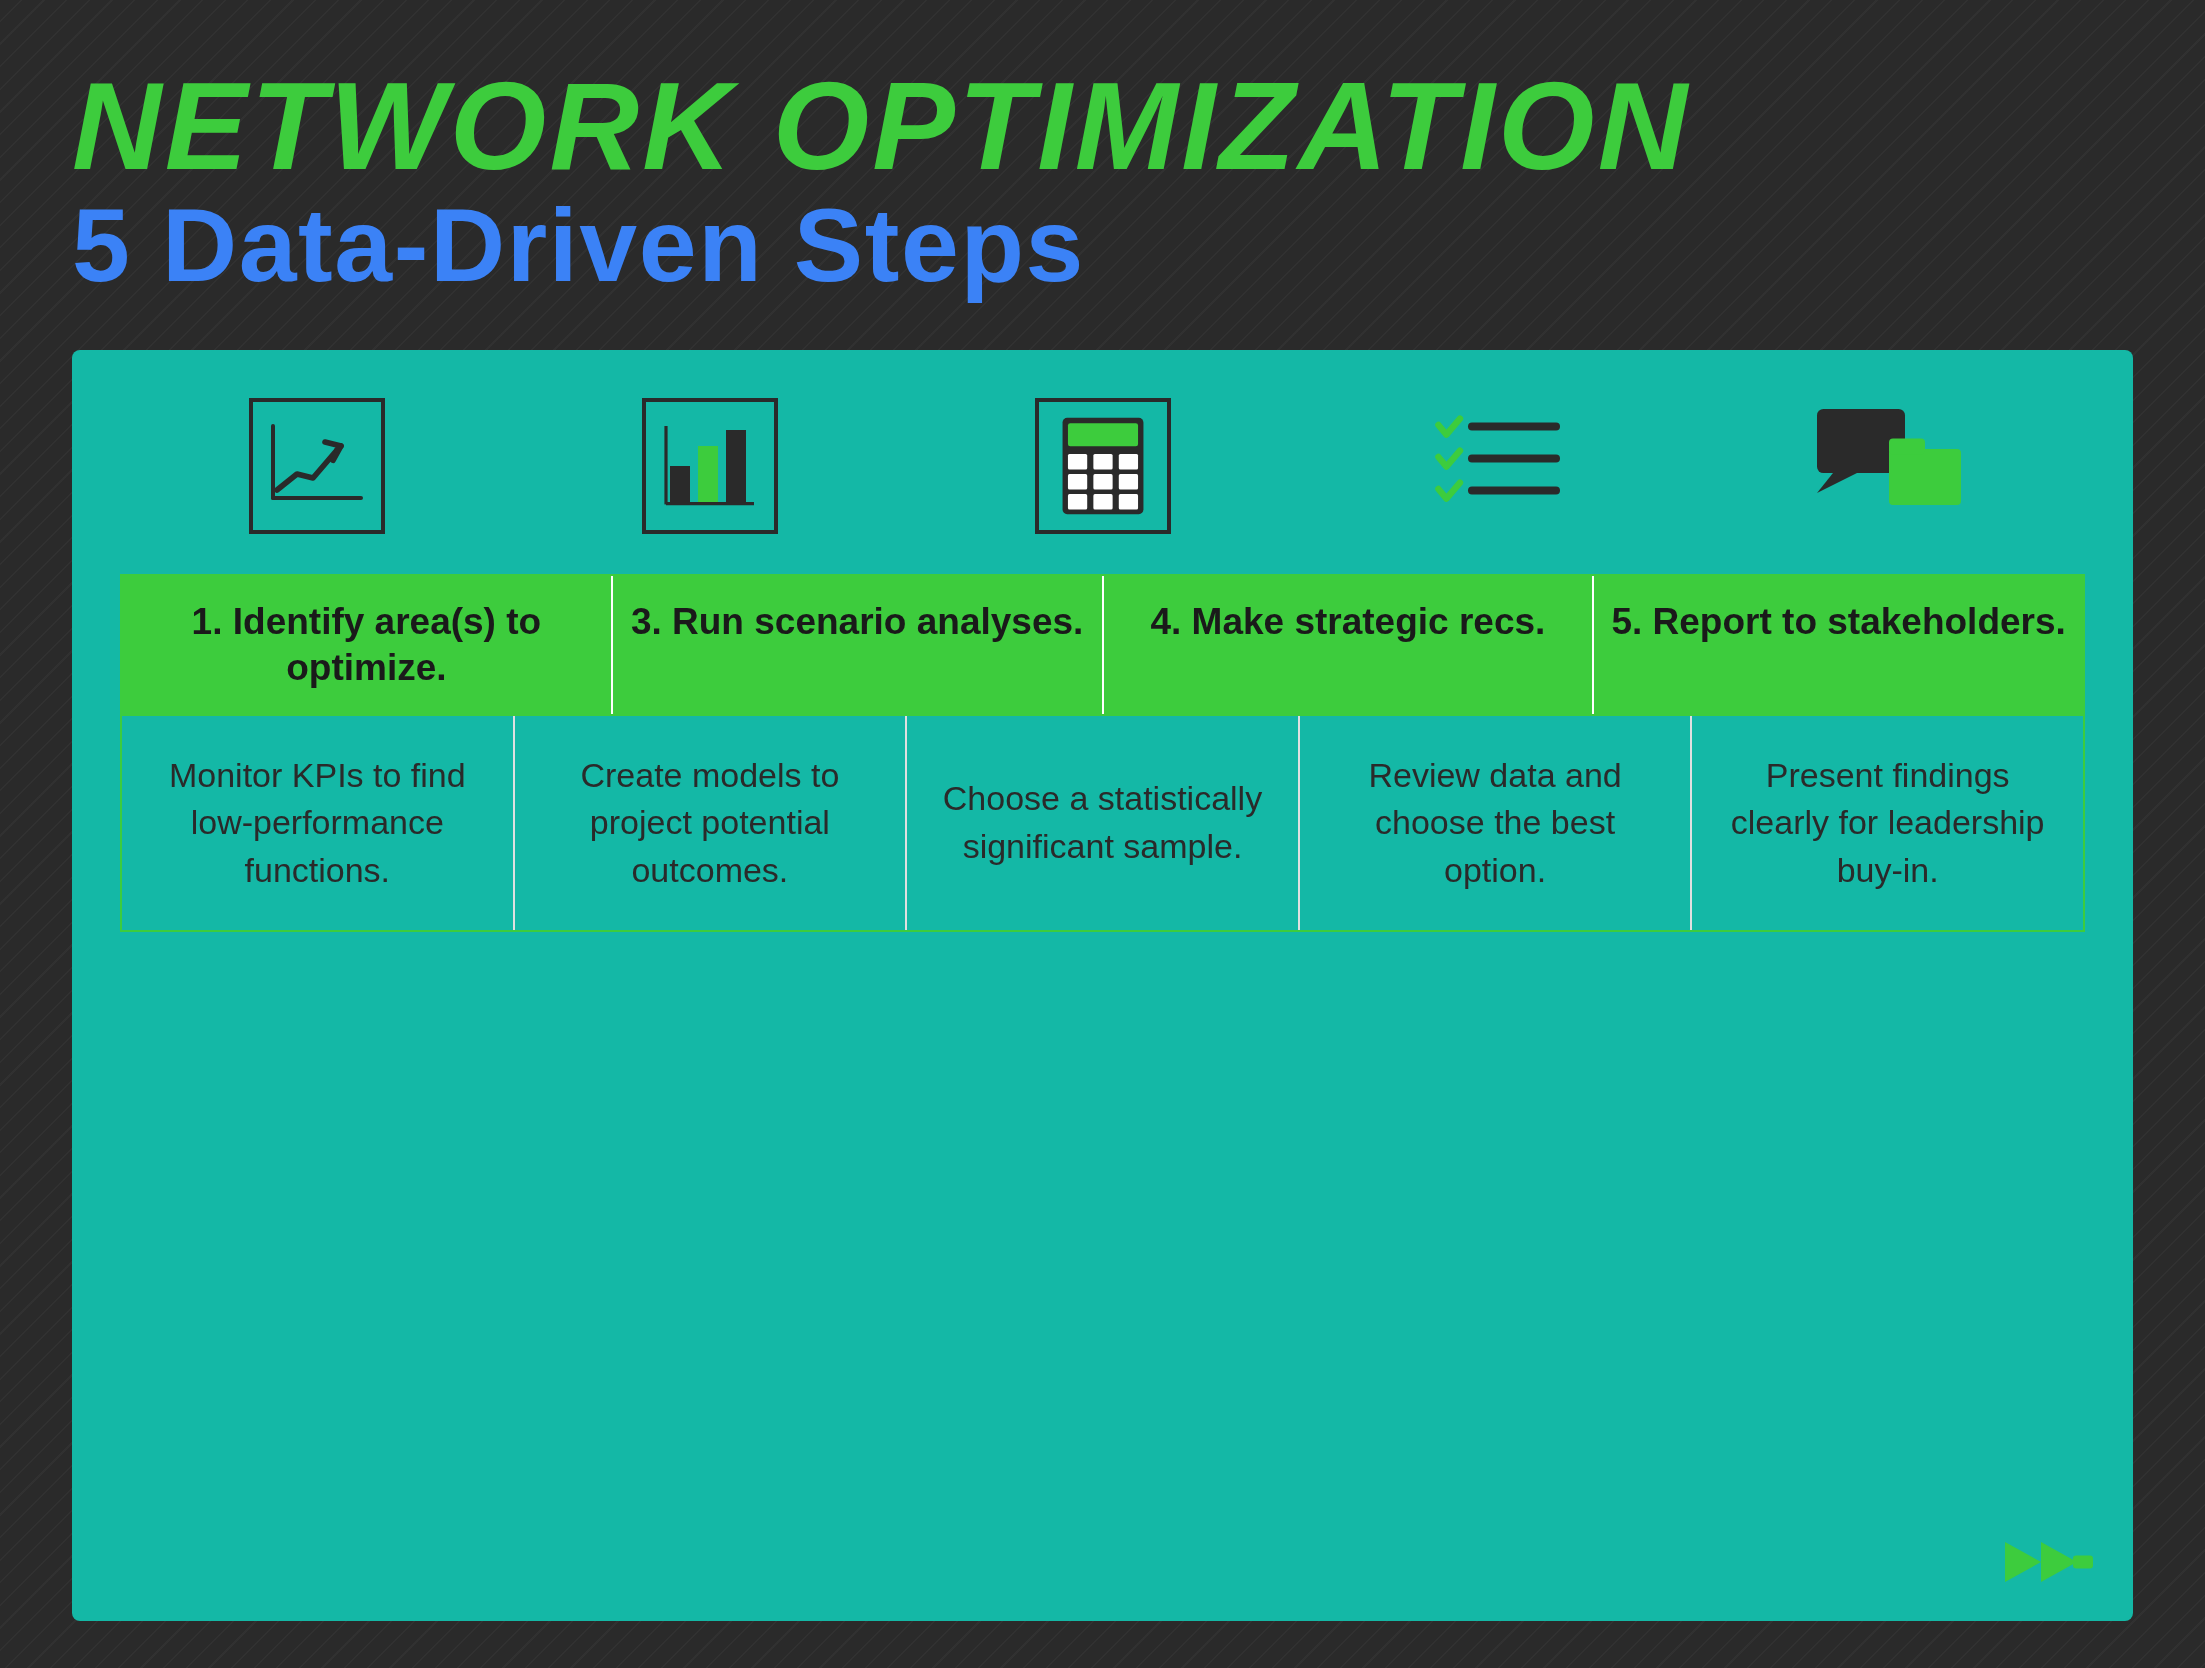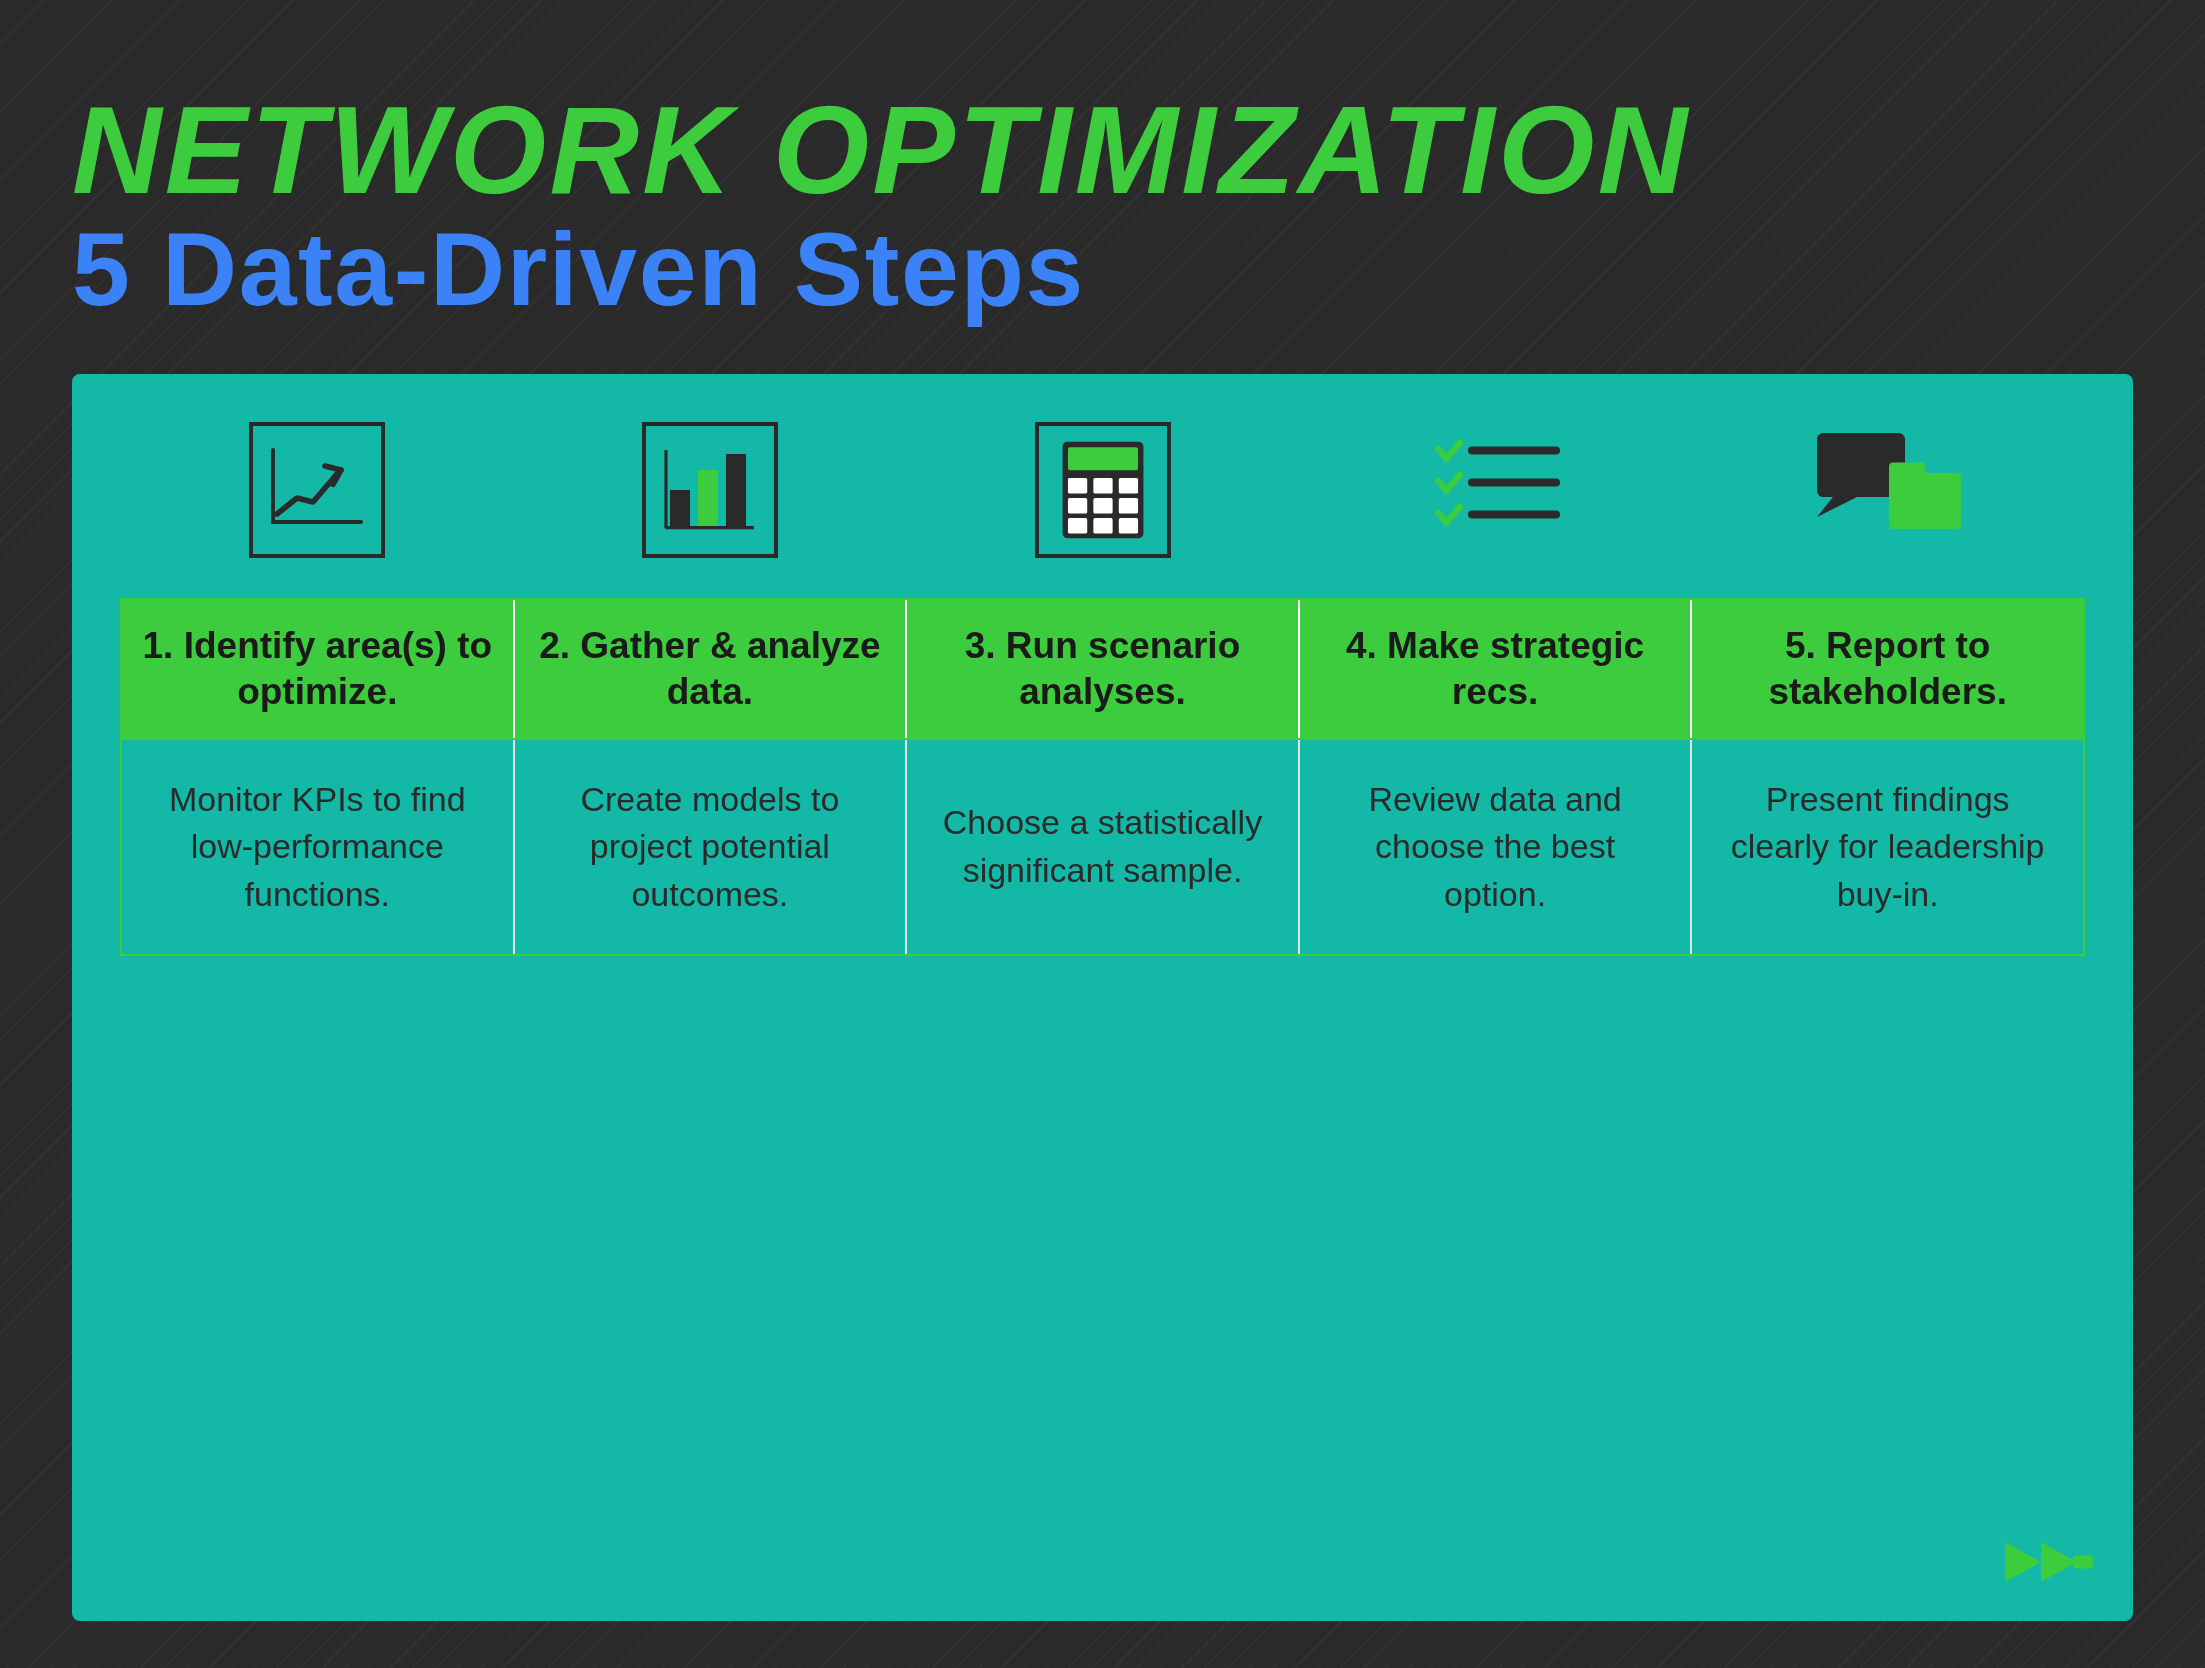--- a/index.html
+++ b/index.html
@@ -27,21 +27,20 @@
     }
 
     .title-line1 {
       font-size: 124px;
       font-weight: 900;
       color: #3dcc3d;
       line-height: 1.0;
       letter-spacing: 3.2px;
       text-transform: uppercase;
       font-style: italic;
-      margin-top: 24px;
     }
 
     .title-line2 {
       font-size: 104px;
       font-weight: 700;
       color: #3b82f6;
       line-height: 1.1;
       letter-spacing: 1.6px;
     }
 
@@ -271,23 +270,20 @@
     </div>
 
   </div>
 
   <div class="steps-row">
 
     <div class="step-cell">
       <div class="step-label">1. Identify area(s) to optimize.</div>
     </div>
 
-    <div class="step-cell">
-      <div class="step-label">2. Gather &amp; analyze data.</div>
-    </div>
 
     <div class="step-cell">
       <div class="step-label">3. Run scenario analyses.</div>
     </div>
 
     <div class="step-cell">
       <div class="step-label">4. Make strategic recs.</div>
     </div>
 
     <div class="step-cell" style="border-right:none;">

